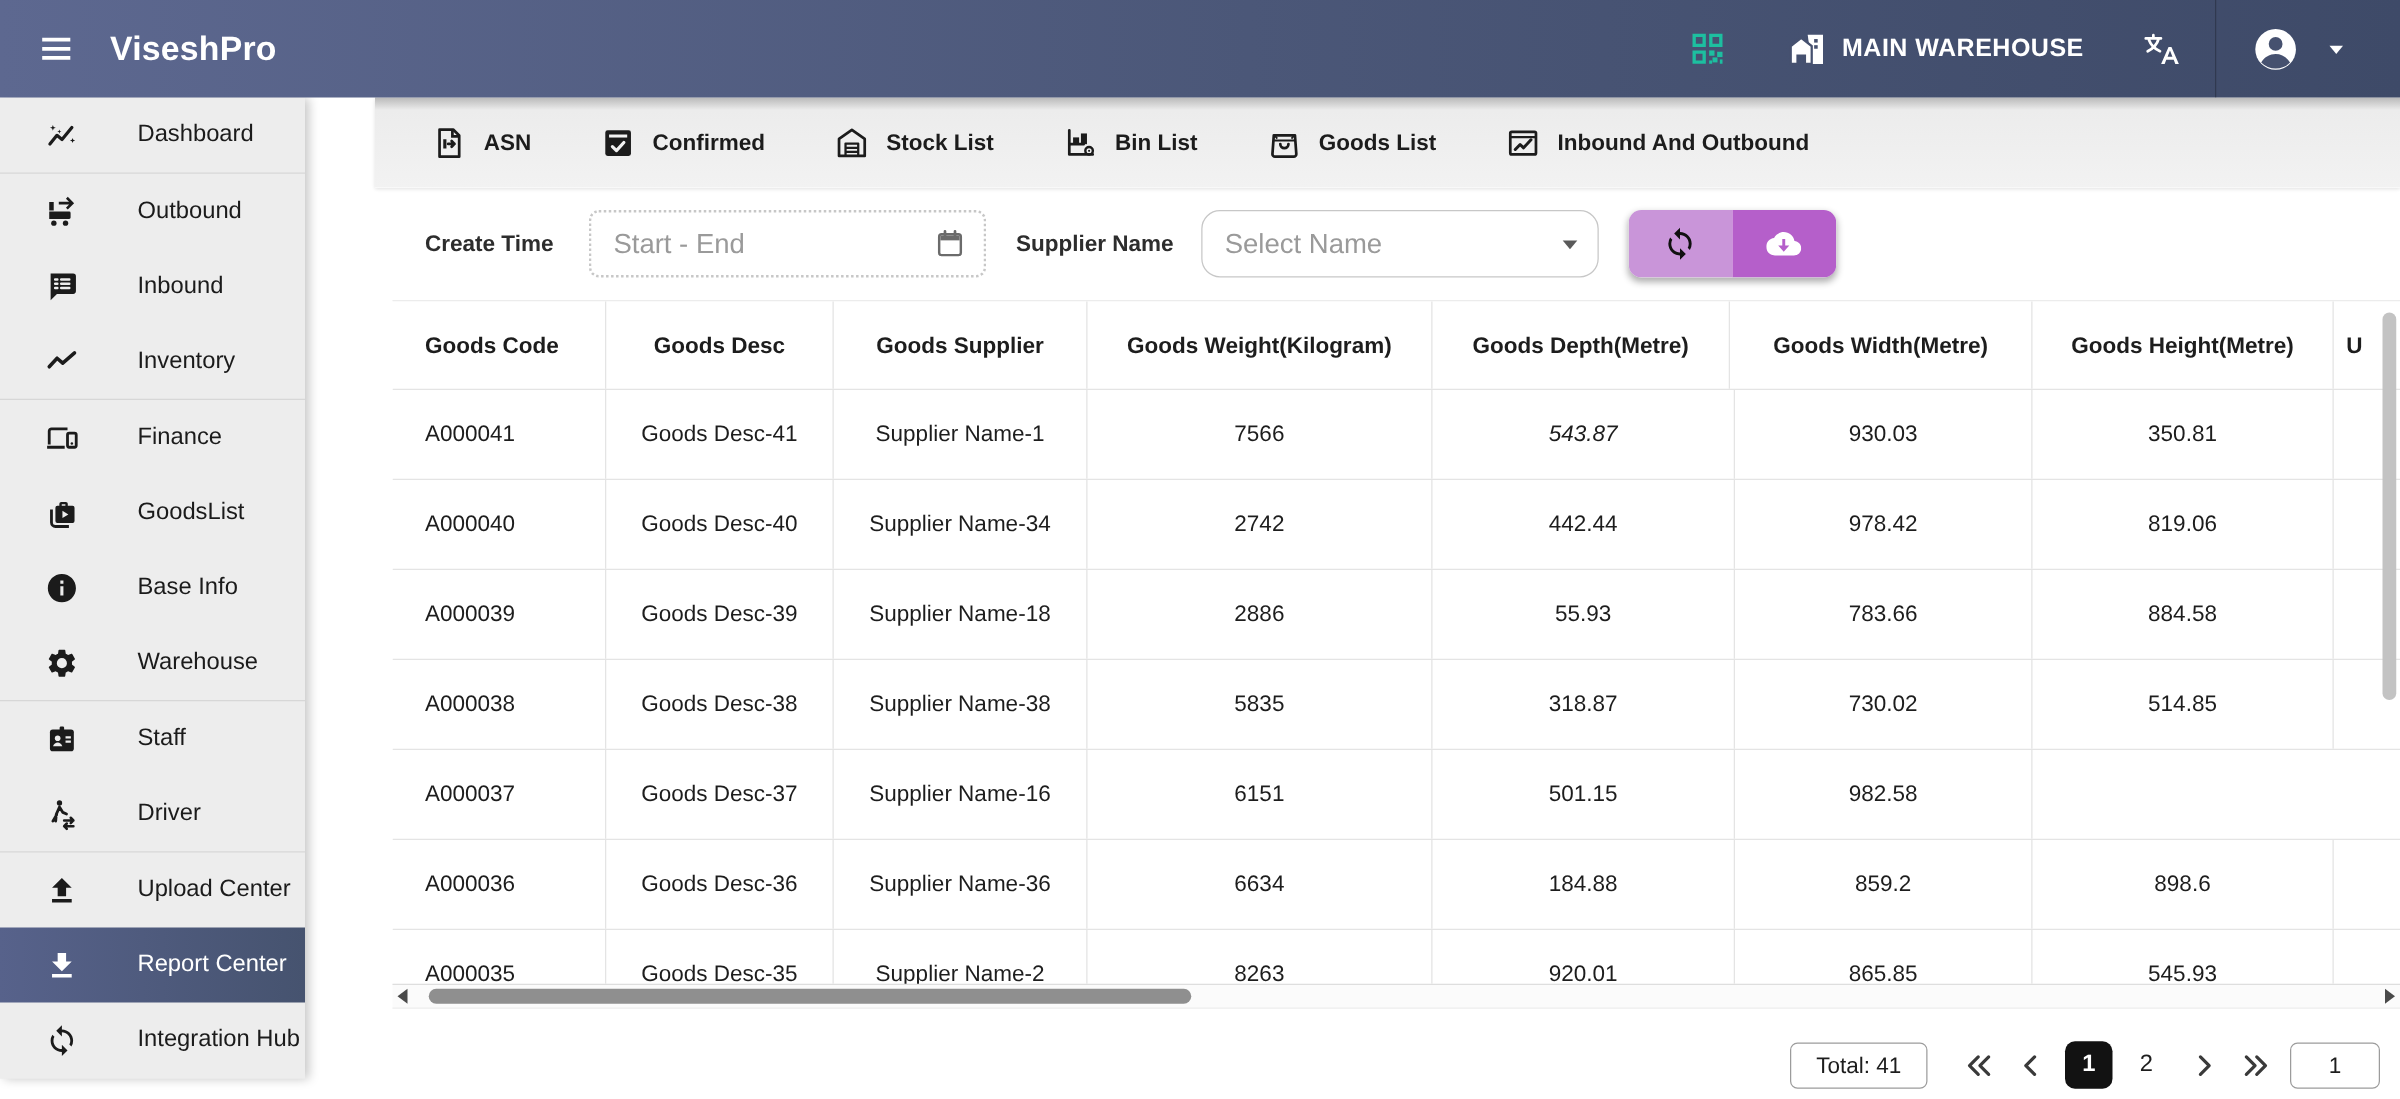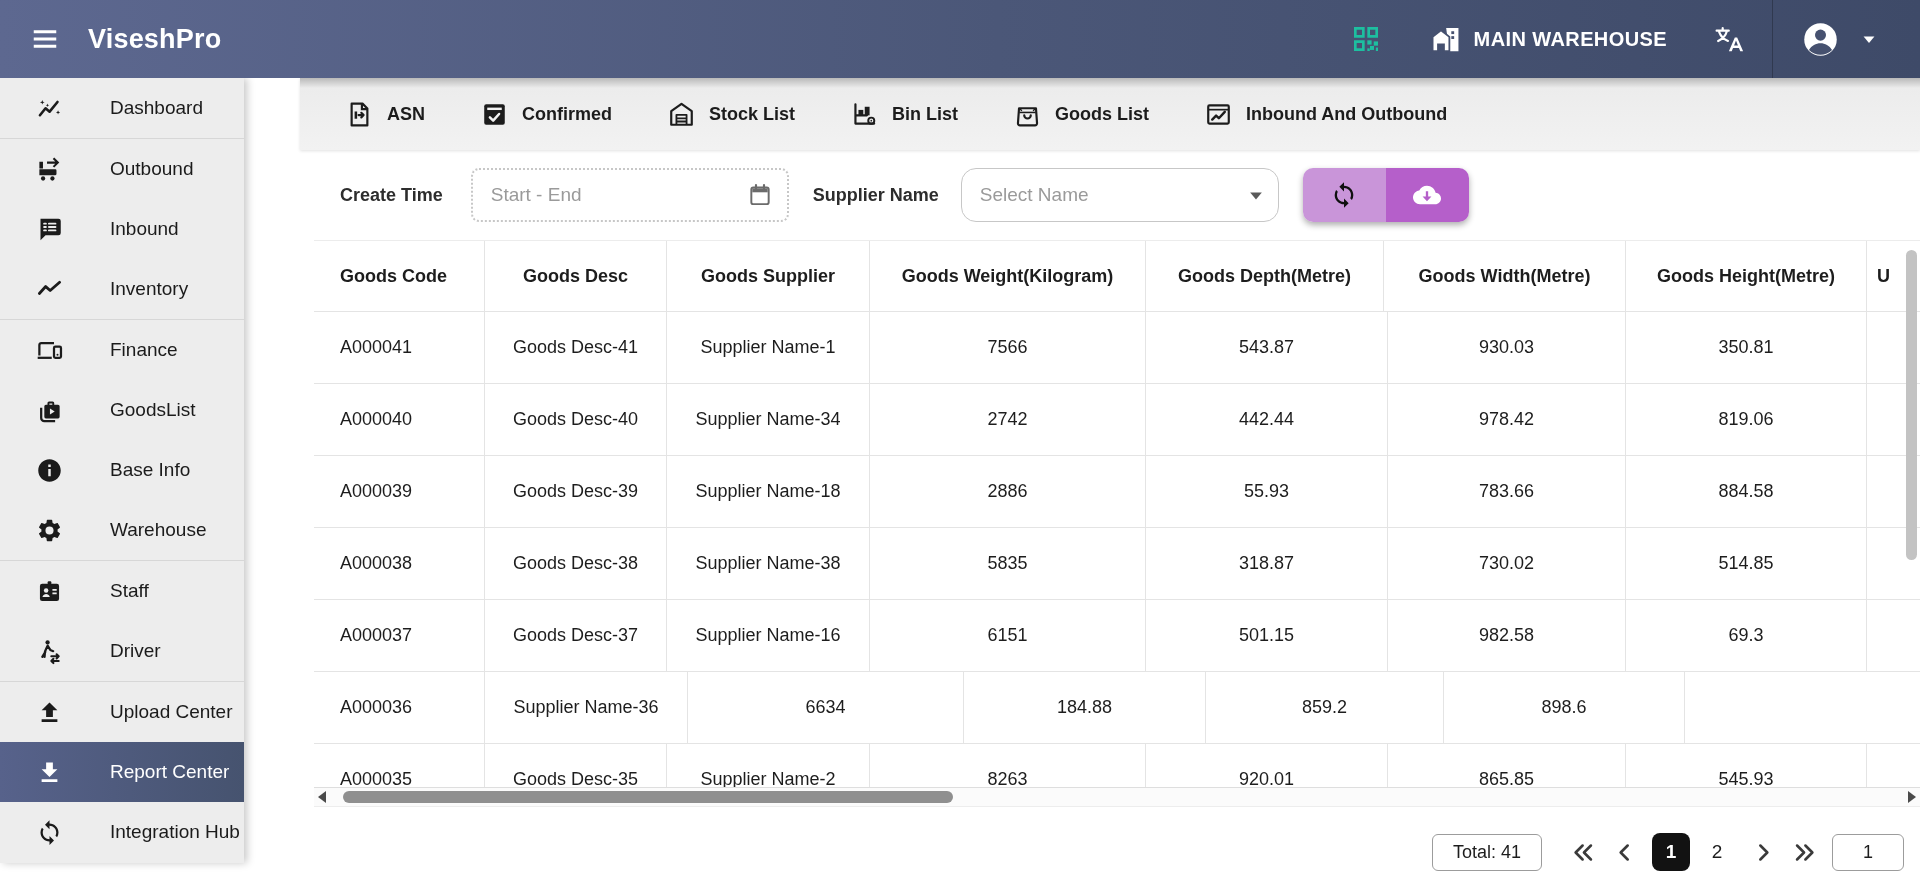--- a/index.html
+++ b/index.html
@@ -44,21 +44,21 @@
   .tab{display:flex;align-items:center;gap:13px;color:#1c1c1c;cursor:pointer}
   .tab .ic{width:29px;height:29px;color:#1c1c1c}
   .tab-label{font-size:18px;font-weight:bold;white-space:nowrap}
 
   .filterbar{height:90px;background:#fff;display:flex;align-items:center;padding-left:40px}
   .f-label{font-size:18px;font-weight:bold;color:#2d2d2d;white-space:nowrap}
   .date-input{width:318px;height:54px;margin-left:28px;border:2px dotted #c7c7c7;border-radius:8px;
     display:flex;align-items:center;justify-content:space-between;padding:0 14px 0 18px;cursor:pointer;background:#fff}
   .select-input{width:318px;height:54px;margin-left:22px;border:1px solid #c7c7c7;border-radius:15px;
     display:flex;align-items:center;justify-content:space-between;padding:0 8px 0 18px;cursor:pointer;background:#fff}
-  .placeholder{color:#9a9a9a;font-size:19px}
+  .placeholder{color:#9a9a9a;font-size:22px}
   .date-input .ic{width:26px;height:26px}
   .select-input .ic{width:28px;height:28px}
   .sn-label{margin-left:24px}
   .btn-group{display:flex;margin-left:24px;border-radius:10px;overflow:hidden;
     box-shadow:0 3px 6px rgba(0,0,0,.32)}
   .btn-group button{border:none;width:83px;height:54px;display:flex;align-items:center;
     justify-content:center;cursor:pointer;padding:0}
   .btn-refresh{background:#c995d9;color:#101010}
   .btn-download{background:#b55fca;color:#fff}
   .btn-group .ic{width:28px;height:28px}
@@ -406,21 +406,21 @@
         <div class="th" style="width: 242px;">Goods Width(Metre)</div>
         <div class="th" style="width: 241px;">Goods Height(Metre)</div>
         <div class="th last" style="width: 170px;">U</div>
       </div>
     <div class="tbody">
         <div class="tr">
           <div class="td first" style="width: 171px;">A000041</div>
           <div class="td" style="width: 182px;">Goods Desc-41</div>
           <div class="td" style="width: 203px;">Supplier Name-1</div>
           <div class="td" style="width: 276px;">7566</div>
-          <div class="td" style="width: 242px;">543.87</div>
+          <div class="td" style="width: 242px; font-style: italic;">543.87</div>
           <div class="td" style="width: 238px;">930.03</div>
           <div class="td" style="width: 241px;">350.81</div>
           <div class="td last" style="width: 170px;"></div>
         </div>
         <div class="tr">
           <div class="td first" style="width: 171px;">A000040</div>
           <div class="td" style="width: 182px;">Goods Desc-40</div>
           <div class="td" style="width: 203px;">Supplier Name-34</div>
           <div class="td" style="width: 276px;">2742</div>
           <div class="td" style="width: 242px;">442.44</div>
@@ -448,25 +448,25 @@
           <div class="td" style="width: 241px;">514.85</div>
           <div class="td last" style="width: 170px;"></div>
         </div>
         <div class="tr">
           <div class="td first" style="width: 171px;">A000037</div>
           <div class="td" style="width: 182px;">Goods Desc-37</div>
           <div class="td" style="width: 203px;">Supplier Name-16</div>
           <div class="td" style="width: 276px;">6151</div>
           <div class="td" style="width: 242px;">501.15</div>
           <div class="td" style="width: 238px;">982.58</div>
-          <div class="td" style="width: 241px;">69.3</div>
           <div class="td last" style="width: 170px;"></div>
         </div>
         <div class="tr">
           <div class="td first" style="width: 171px;">A000036</div>
+          <div class="td" style="width: 182px;">Goods Desc-36</div>
           <div class="td" style="width: 203px;">Supplier Name-36</div>
           <div class="td" style="width: 276px;">6634</div>
           <div class="td" style="width: 242px;">184.88</div>
           <div class="td" style="width: 238px;">859.2</div>
           <div class="td" style="width: 241px;">898.6</div>
           <div class="td last" style="width: 170px;"></div>
         </div>
         <div class="tr">
           <div class="td first" style="width: 171px;">A000035</div>
           <div class="td" style="width: 182px;">Goods Desc-35</div>

